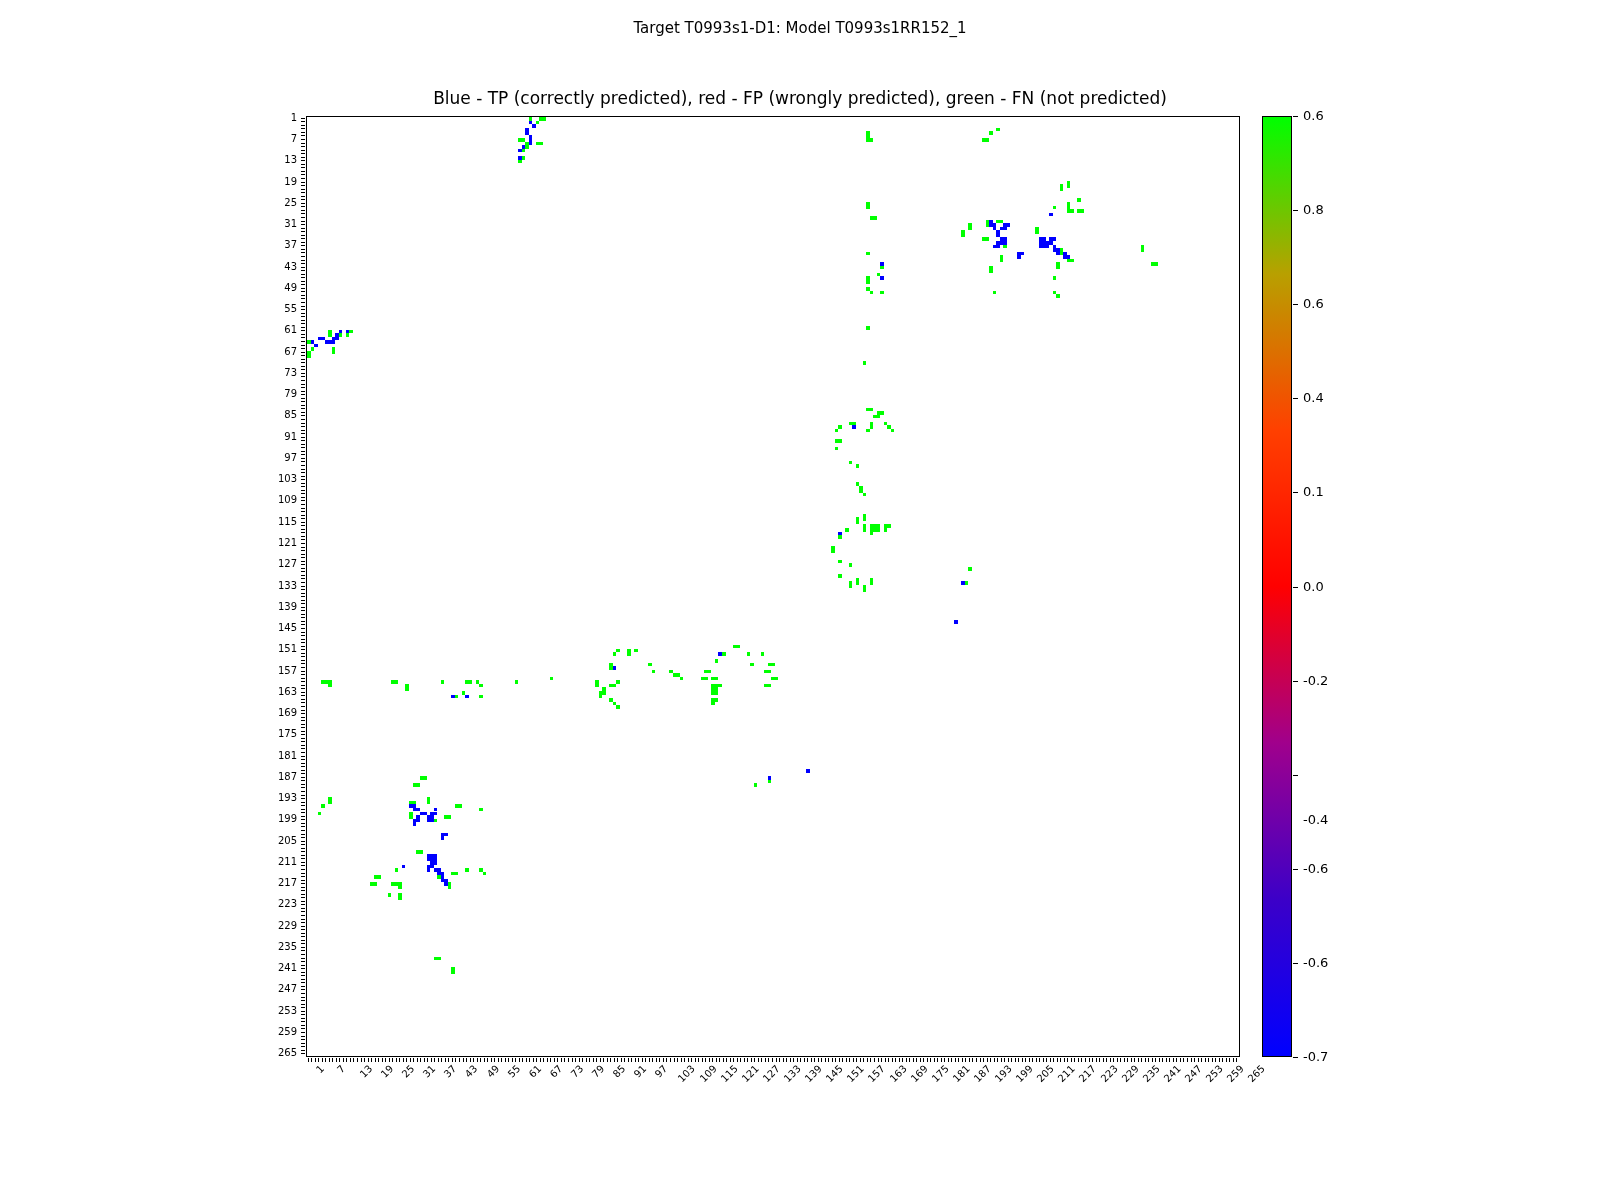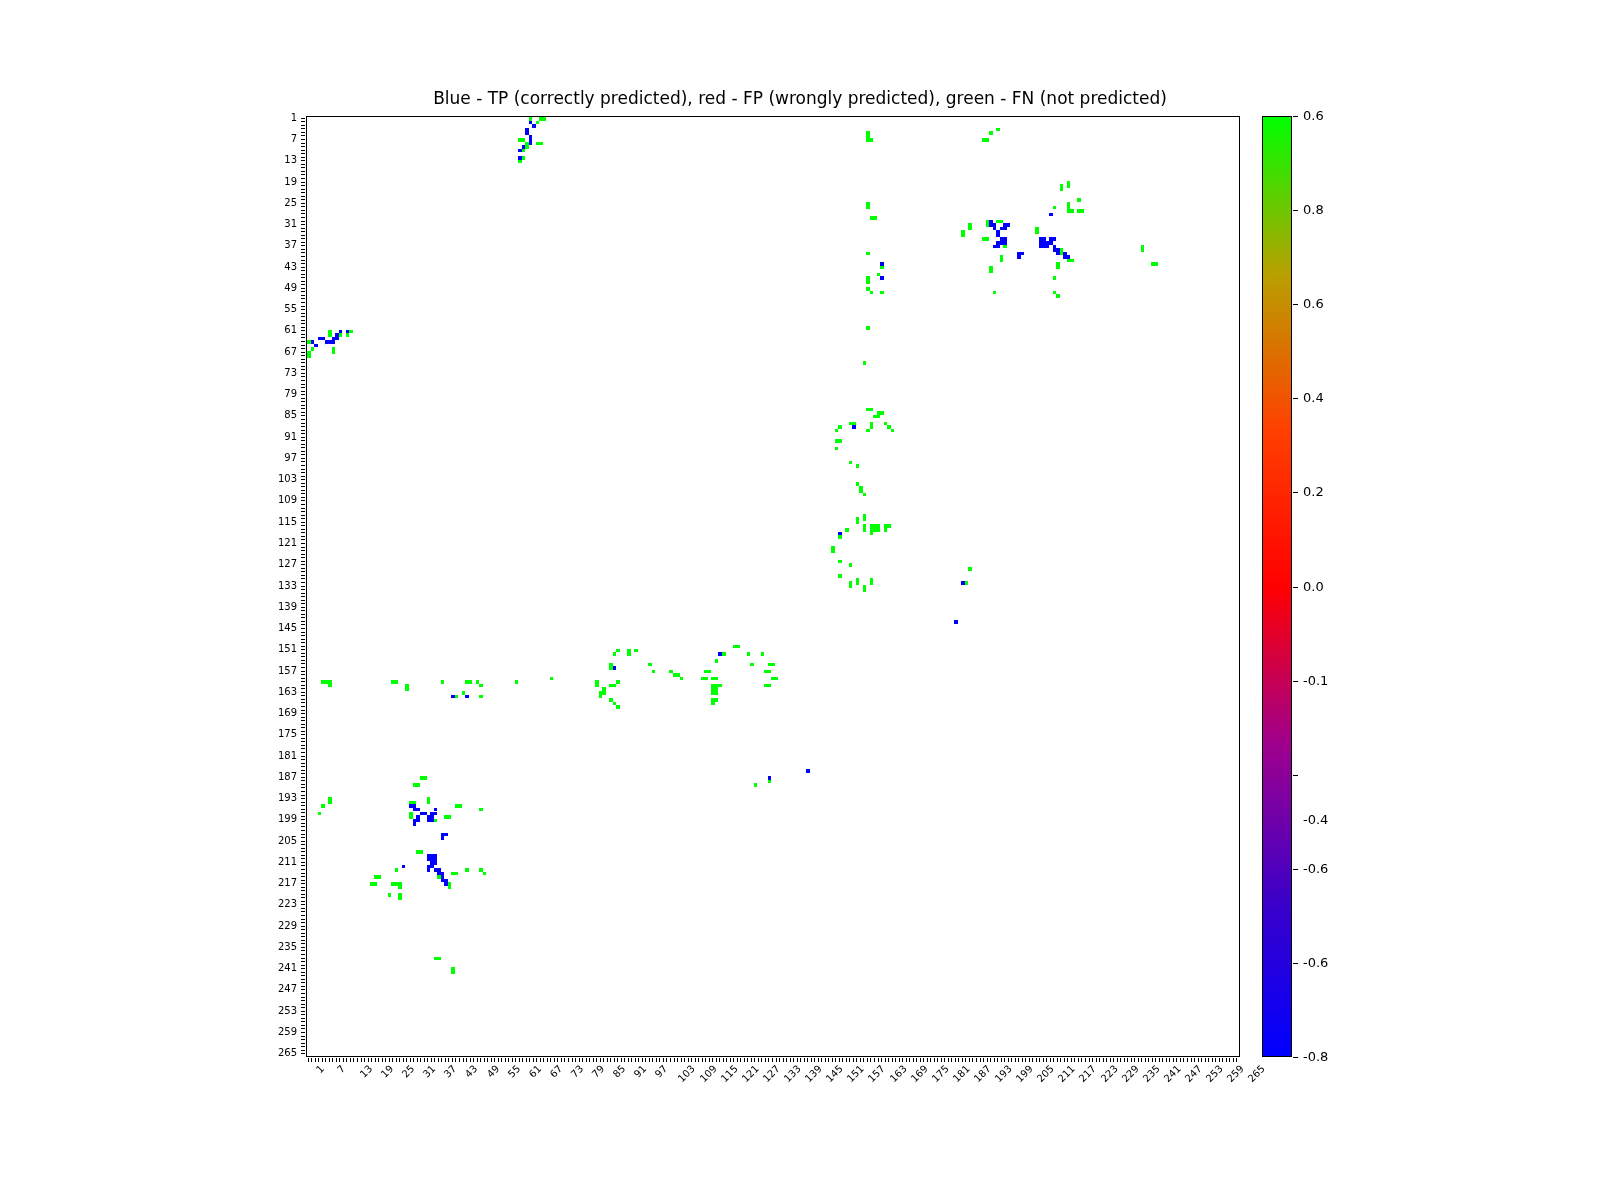--- a/index.html
+++ b/index.html
@@ -116,20 +116,21 @@
     font-size: 13px;
     white-space: nowrap;
   }
 </style>
 </head>
 <body>
 
 <div id="root">
 
   <div class="title-block">
+    <div>Target T0993s1-D1: Model T0993s1RR152_1</div>
   </div>
 
   <div class="subtitle-block">Blue - TP (correctly predicted), red - FP (wrongly predicted), green - FN (not predicted)</div>
 
   <div id="plot">
     <div id="cells">
         <div class="cell" style="left: 211.019px; top: 21.2604px; width: 3.51698px; height: 3.5434px; background: rgb(0, 255, 0);"></div>
         <div class="cell" style="left: 214.536px; top: 21.2604px; width: 3.51698px; height: 3.5434px; background: rgb(0, 255, 0);"></div>
         <div class="cell" style="left: 218.053px; top: 24.8038px; width: 3.51698px; height: 3.5434px; background: rgb(0, 0, 255);"></div>
         <div class="cell" style="left: 221.57px; top: 24.8038px; width: 3.51698px; height: 3.5434px; background: rgb(0, 0, 255);"></div>
@@ -538,33 +539,33 @@
   <div id="cbar-ticks">
       <div class="cbar-tick" style="top: 116px;"></div>
       <div class="cbar-lab" style="top: 108px;">0.6</div>
       <div class="cbar-tick" style="top: 210.1px;"></div>
       <div class="cbar-lab" style="top: 202.1px;">0.8</div>
       <div class="cbar-tick" style="top: 304.2px;"></div>
       <div class="cbar-lab" style="top: 296.2px;">0.6</div>
       <div class="cbar-tick" style="top: 398.3px;"></div>
       <div class="cbar-lab" style="top: 390.3px;">0.4</div>
       <div class="cbar-tick" style="top: 492.4px;"></div>
-      <div class="cbar-lab" style="top: 484.4px;">0.2</div>
+      <div class="cbar-lab" style="top: 484.4px;">0.1</div>
       <div class="cbar-tick" style="top: 586.5px;"></div>
       <div class="cbar-lab" style="top: 578.5px;">0.0</div>
       <div class="cbar-tick" style="top: 680.6px;"></div>
-      <div class="cbar-lab" style="top: 672.6px;">-0.1</div>
+      <div class="cbar-lab" style="top: 672.6px;">-0.2</div>
       <div class="cbar-tick" style="top: 774.7px;"></div>
       <div class="cbar-lab" style="top: 812px;">-0.4</div>
       <div class="cbar-tick" style="top: 868.8px;"></div>
       <div class="cbar-lab" style="top: 860.8px;">-0.6</div>
       <div class="cbar-tick" style="top: 962.9px;"></div>
       <div class="cbar-lab" style="top: 954.9px;">-0.6</div>
       <div class="cbar-tick" style="top: 1057px;"></div>
-      <div class="cbar-lab" style="top: 1049px;">-0.8</div>
+      <div class="cbar-lab" style="top: 1049px;">-0.7</div>
     </div>
 
 <div class="tick-x" style="left: 307.758px; height: 4px;"></div>
     <div class="tick-y" style="top: 117.772px; width: 4px;"></div>
     <div class="tick-x" style="left: 311.275px; height: 4px;"></div>
     <div class="tick-y" style="top: 121.315px; width: 4px;"></div>
     <div class="tick-x" style="left: 314.792px; height: 4px;"></div>
     <div class="tick-y" style="top: 124.858px; width: 4px;"></div>
     <div class="tick-x" style="left: 318.309px; height: 4px;"></div>
     <div class="tick-y" style="top: 128.402px; width: 4px;"></div>

